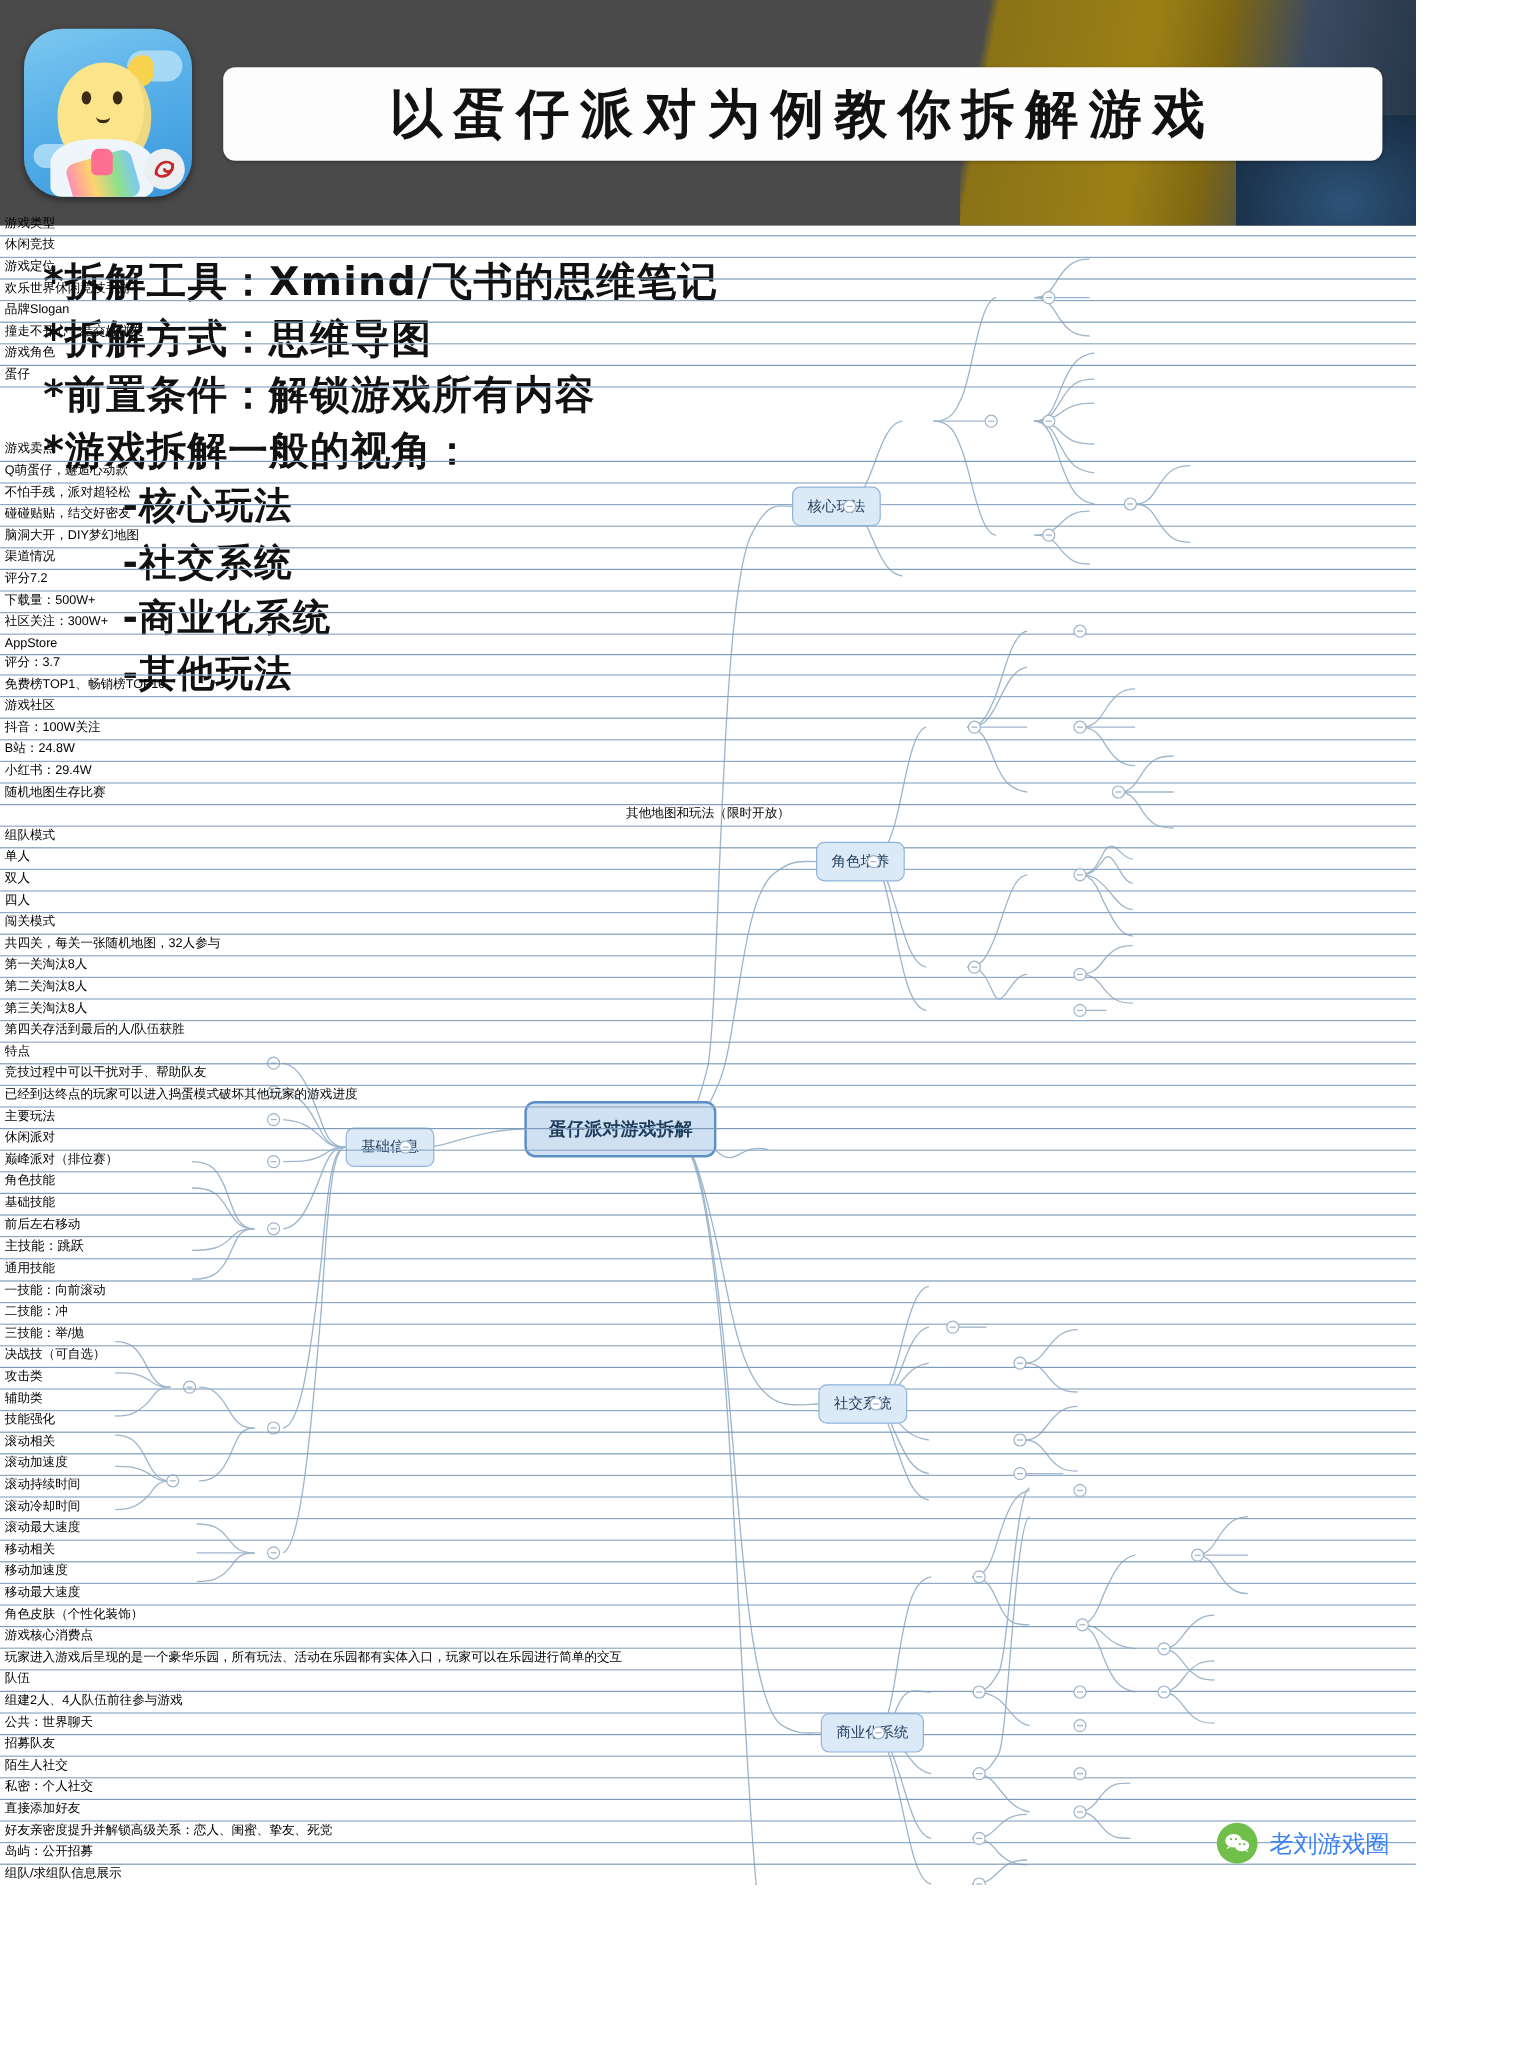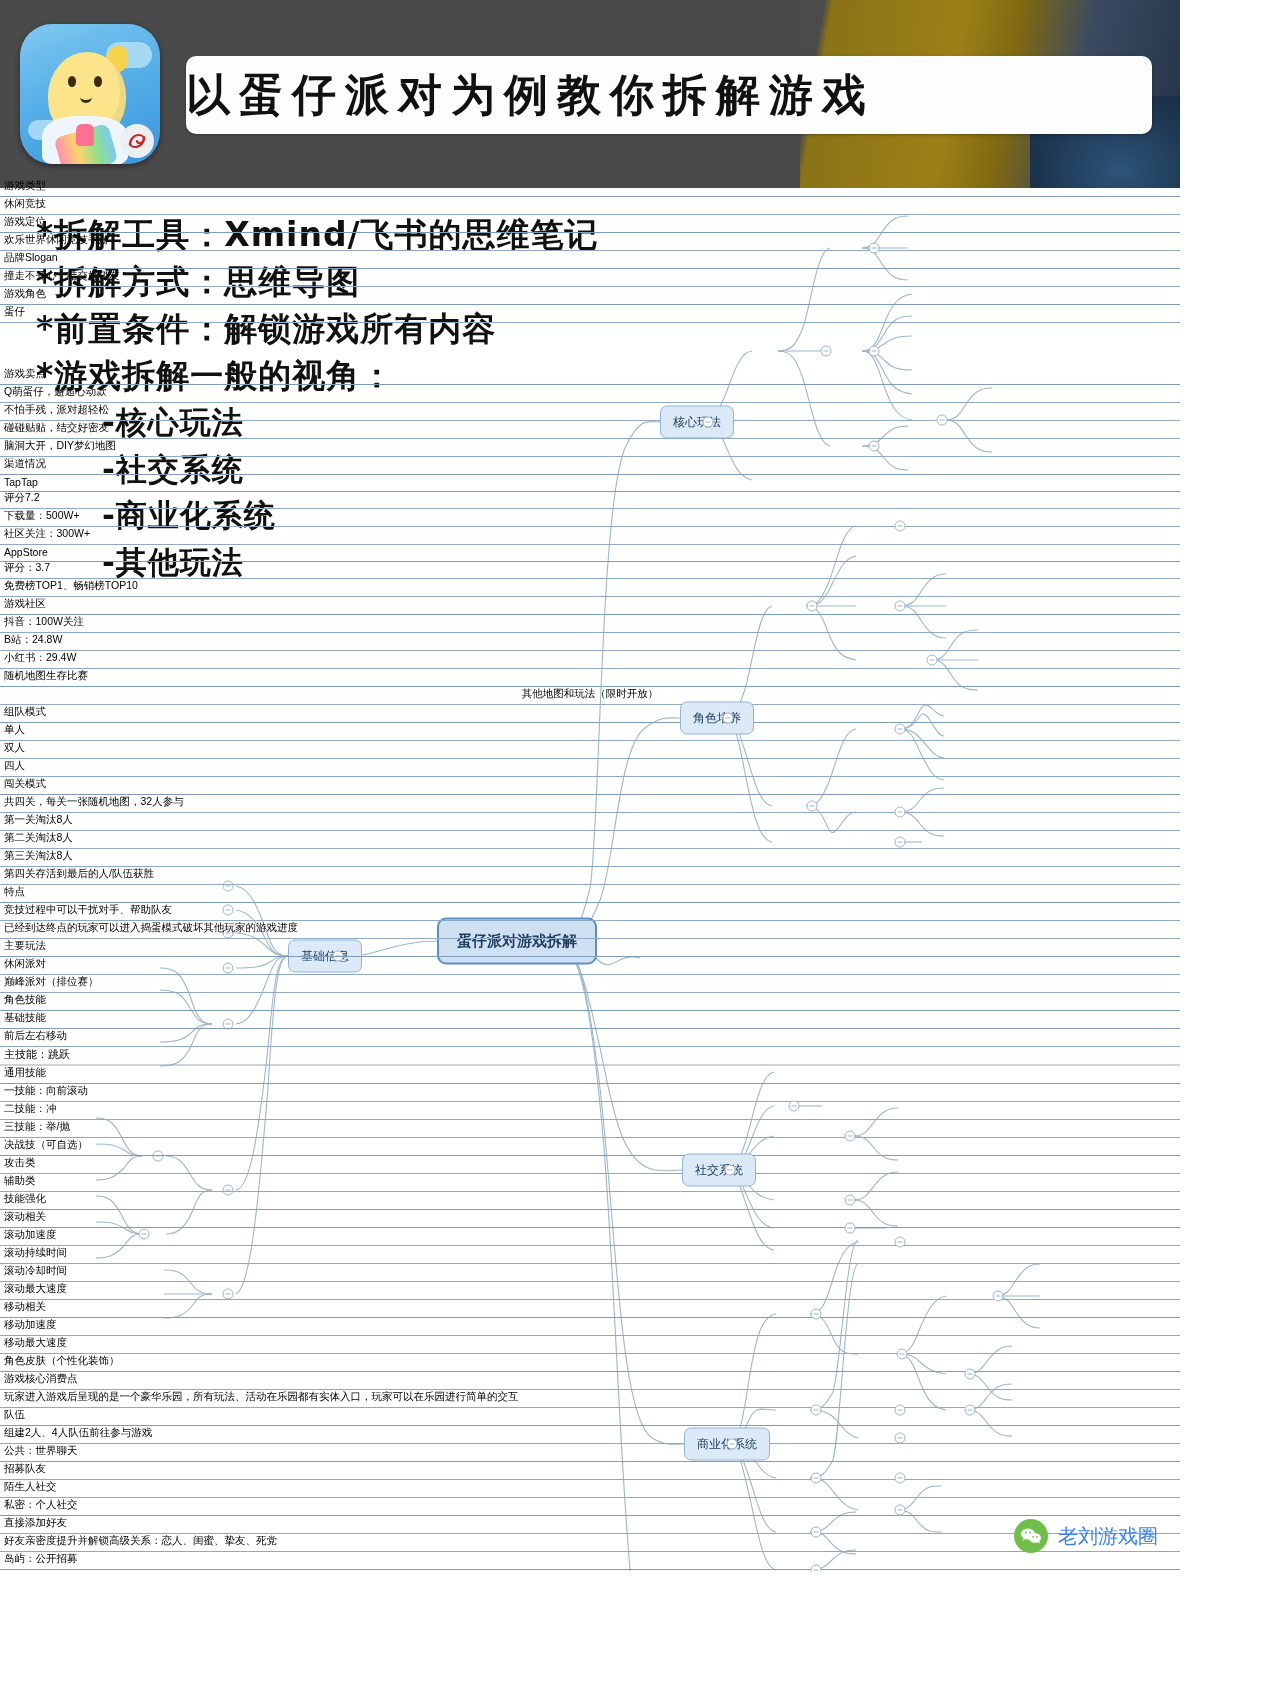--- a/index.html
+++ b/index.html
@@ -68,21 +68,21 @@
   }
   #app-icon .badge{
     position:absolute;right:6px;bottom:6px;width:34px;height:34px;border-radius:50%;
     background:#eceff1;display:flex;align-items:center;justify-content:center;
   }
   #app-icon .badge svg{display:block;}
 
   #title-plate{
     position:absolute;left:186px;top:56px;width:966px;height:78px;
     background:#fdfdfd;border-radius:10px;
-    display:flex;align-items:center;
+    display:flex;align-items:center;justify-content:center;
     box-shadow:0 1px 3px rgba(0,0,0,.3);
   }
   #title-plate .t{
     font-family:"DejaVu Sans","Liberation Sans",sans-serif;
     font-size:44px;font-weight:700;color:#111;letter-spacing:9px;
     white-space:nowrap;
   }
 
   
   #notes{
@@ -390,21 +390,20 @@
     <div class="branch" style="left:236px;top:836px;margin-top:44px;">游戏卖点</div>
     <div class="dot" style="left:228px;top:836px;"></div>
     <div class="leaf" style="left:64px;top:780px;">Q萌蛋仔，邂逅心动款</div>
     <div class="leaf" style="left:64px;top:802px;">不怕手残，派对超轻松</div>
     <div class="leaf" style="left:64px;top:854px;">碰碰贴贴，结交好密友</div>
     <div class="leaf" style="left:52px;top:878px;">脑洞大开，DIY梦幻地图</div>
 
     <div class="branch" style="left:236px;top:1002px;">渠道情况</div>
     <div class="dot" style="left:228px;top:1002px;"></div>
 
-    <div class="branch" style="left:166px;top:968px;">TapTap</div>
     <div class="dot" style="left:158px;top:968px;"></div>
     <div class="leaf" style="left:96px;top:930px;">评分7.2</div>
     <div class="leaf" style="left:62px;top:956px;">下载量：500W+</div>
     <div class="leaf" style="left:56px;top:992px;">社区关注：300W+</div>
 
     <div class="branch" style="left:152px;top:1046px;">AppStore</div>
     <div class="dot" style="left:144px;top:1046px;"></div>
     <div class="leaf" style="left:86px;top:1008px;">评分：3.7</div>
     <div class="leaf" style="left:18px;top:1070px;">免费榜TOP1、畅销榜TOP10</div>
 

